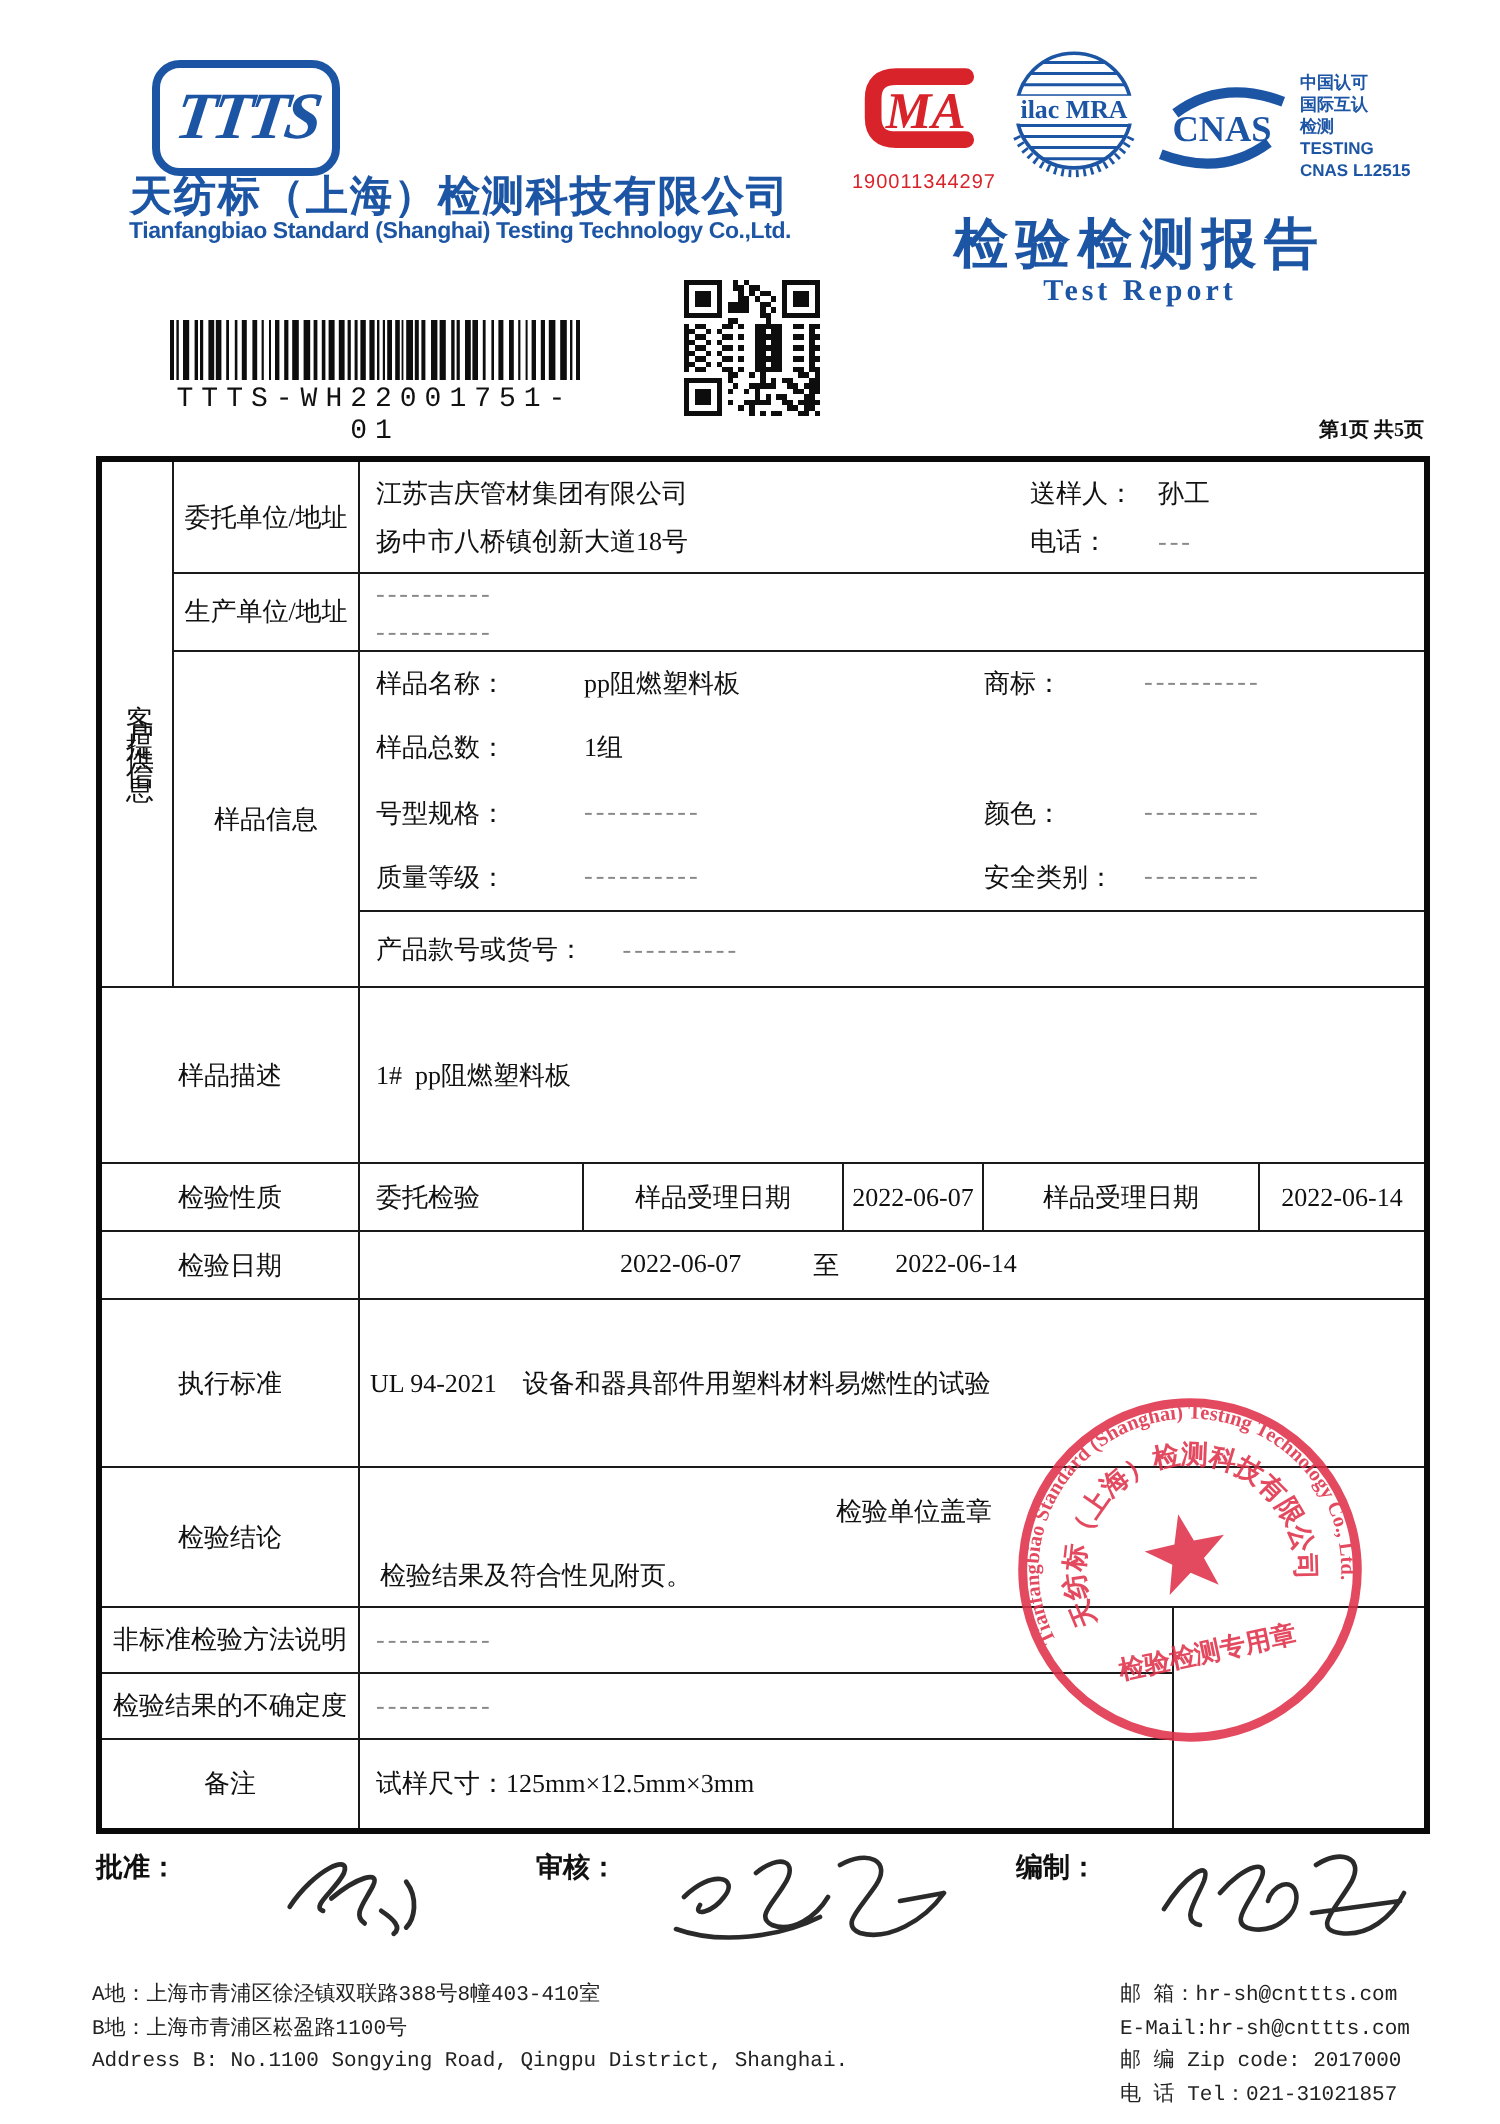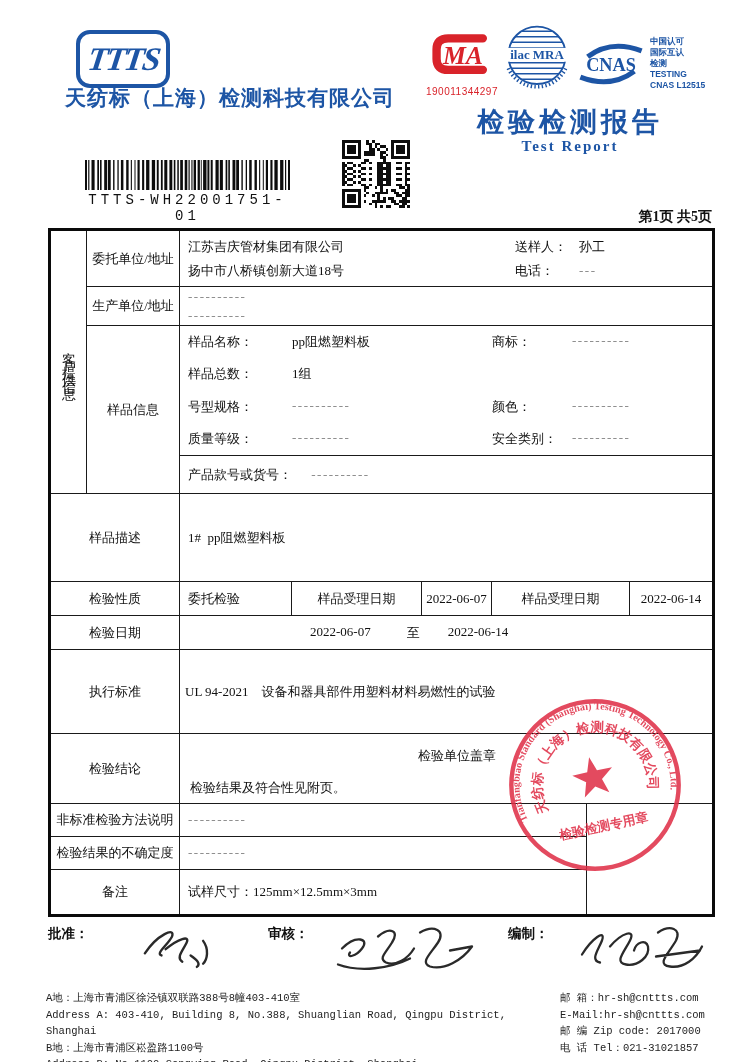--- a/index.html
+++ b/index.html
@@ -19,21 +19,21 @@
   .ilac{left:500px;top:20px;width:74px;height:78px;}
   .cnas{left:576px;top:40px;width:70px;height:48px;}
   .cnas-text{left:650px;top:36px;width:70px;font-size:8.5px;font-weight:bold;color:#1d55a5;line-height:11px;
              font-family:"Liberation Sans",sans-serif;}
   .report-cn{left:420px;top:104px;width:300px;text-align:center;font-size:27px;font-weight:bold;color:#1d55a5;letter-spacing:4px;}
   .report-en{left:420px;top:138px;width:300px;text-align:center;font-size:15px;font-weight:bold;color:#1d55a5;letter-spacing:2px;}
   .barcode{left:85px;top:160px;}
   .barcode-label{left:80px;top:192px;width:215px;text-align:center;font-family:"Liberation Mono","DejaVu Sans Mono",monospace;
                  font-size:14px;letter-spacing:4px;color:#111;}
   .qr{left:342px;top:140px;}
-  .page-ind{left:500px;top:208px;width:212px;text-align:right;font-size:14px;font-weight:bold;}
+  .page-ind{left:500px;top:208px;width:212px;text-align:right;font-size:10px;font-weight:bold;}
   
   table.report{border-collapse:collapse;position:absolute;left:48px;top:228px;width:664px;table-layout:fixed;
                border:3px solid #0a0a0a;}
   table.report td{border:1px solid #1a1a1a;padding:0;vertical-align:middle;font-size:13px;color:#111;overflow:hidden;}
   td.lab{text-align:center;font-size:13.5px;}
   td.lab-sm{text-align:center;font-size:12.5px;}
   .vtext{writing-mode:vertical-rl;text-orientation:upright;letter-spacing:7px;margin:0 auto;font-size:14px;}
   td.vlab{text-align:center;}
   .dash{color:#888;letter-spacing:1.5px;}
   .cellpad{padding:2px 4px 2px 8px;}
@@ -72,20 +72,21 @@
 </style>
 </head>
 <body>
 
 <div class="page">
 
   <div class="abs logo-box">
     <span class="logo-text">TTTS</span>
   </div>
   <div class="abs company-cn">天纺标（上海）检测科技有限公司</div>
+  <div class="abs company-en">Tianfangbiao Standard (Shanghai) Testing Technology Co.,Ltd.</div>
 
   <svg class="abs cma" viewBox="0 0 100 84">
     <path d="M84,13 H30 Q12,13 12,30 v15 Q12,62 30,62 H84" fill="none" stroke="#d9232a" stroke-width="13" stroke-linecap="round"></path>
     <text x="53" y="53" text-anchor="middle" font-size="40" font-weight="bold" font-style="italic" fill="#d9232a">MA</text>
   </svg>
   <div class="abs cma-num">190011344297</div>
 
   <svg class="abs ilac" viewBox="0 0 80 84">
     <defs>
         <clipPath id="gclip">
@@ -553,21 +554,20 @@
   <svg class="abs" style="left:330px;top:916px;" width="160" height="56" viewBox="0 0 160 55">
     <path class="sig" d="M12,32 C26,18 40,22 32,32 C26,40 16,42 20,36 M8,48 C30,56 60,52 80,42 M48,20 C60,10 70,14 62,26 C56,36 48,42 56,46 C66,50 78,42 84,32 M90,16 C104,8 116,14 108,26 C100,38 90,46 100,50 C114,54 132,44 142,30 M120,34 l22,-4"></path>
   </svg>
   <div class="abs sig-label" style="left:508px;top:925px;">编制：</div>
   <svg class="abs" style="left:572px;top:916px;" width="150" height="56" viewBox="0 0 150 55">
     <path class="sig" d="M10,38 C20,22 34,12 30,24 C26,34 18,44 28,46 M38,30 C50,16 64,12 58,24 C52,36 42,46 54,48 C66,50 78,40 76,30 C74,22 64,26 62,34 M86,16 C98,8 110,12 104,24 C96,38 84,48 98,50 C112,52 124,42 130,30 M84,40 L128,34"></path>
   </svg>
 
   <div class="abs footer f-left">
     <div>A地：上海市青浦区徐泾镇双联路388号8幢403-410室</div>
-    <div>Address A: 403-410, Building 8, No.388, Shuanglian Road, Qingpu District, Shanghai</div>
     <div>B地：上海市青浦区崧盈路1100号</div>
     <div>Address B: No.1100 Songying Road, Qingpu District, Shanghai.</div>
   </div>
   <div class="abs footer f-right">
     <div>邮 箱：hr-sh@cnttts.com</div>
     <div>E-Mail:hr-sh@cnttts.com</div>
     <div>邮 编 Zip code: 2017000</div>
     <div>电 话 Tel：021-31021857</div>
   </div>
 

